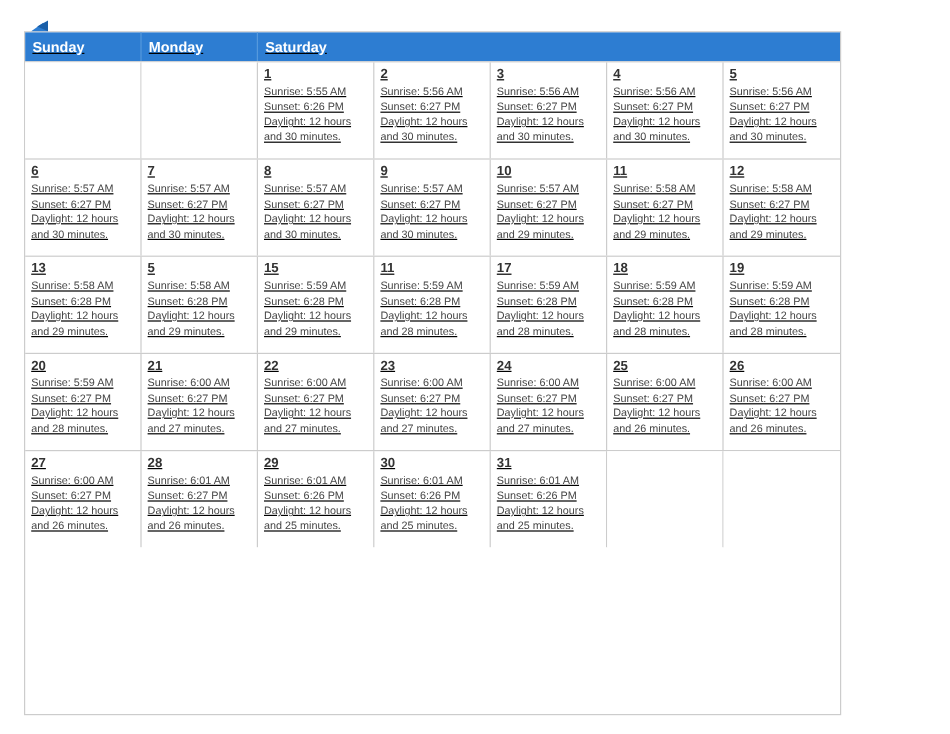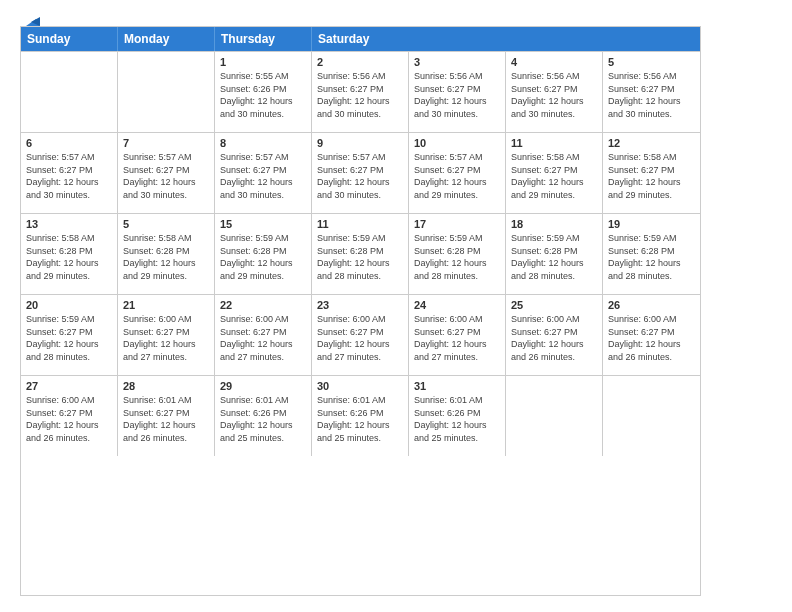--- a/index.html
+++ b/index.html
@@ -9,20 +9,21 @@
       width: 792px;
       height: 612px;
       overflow: hidden;
     }
     .page {
       width: 721px;
       height: 612px;
       padding: 16px 20px;
       display: flex;
       flex-direction: column;
+      text-decoration: underline;
     }
     .header {
       display: flex;
       justify-content: space-between;
       align-items: flex-start;
       margin-bottom: 10px;
     }
     .logo {
       display: flex;
       align-items: center;
@@ -124,21 +125,20 @@
     <div class="title-section">
       <div class="month-title"></div>
       <div class="location-title"></div>
     </div>
   </div>
 
   <div class="calendar">
     <div class="cal-header" id="cal-header">
         <div class="cal-header-cell">Sunday</div>
         <div class="cal-header-cell">Monday</div>
-        <div class="cal-header-cell">Thursday</div>
         <div class="cal-header-cell">Saturday</div>
       </div>
     <div class="cal-body" id="cal-body">
         <div class="cal-row">
           <div class="cal-cell empty"></div>
           <div class="cal-cell empty"></div>
           <div class="cal-cell">
             <span class="day-num">1</span>
             <div class="day-info">Sunrise: 5:55 AM<br>Sunset: 6:26 PM<br>Daylight: 12 hours and 30 minutes.</div>
           </div>

